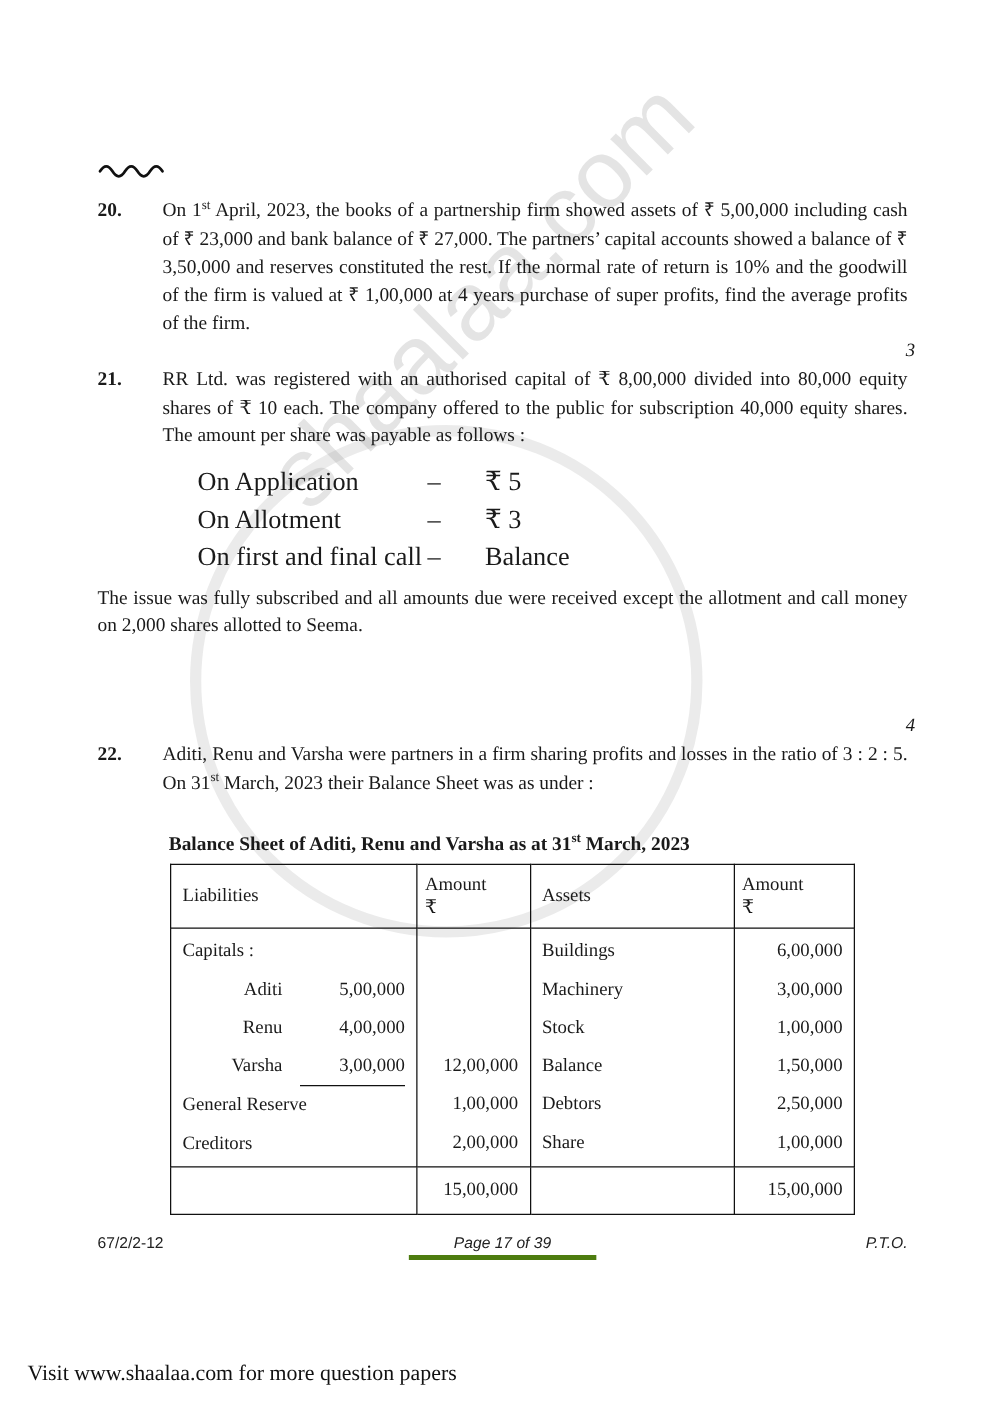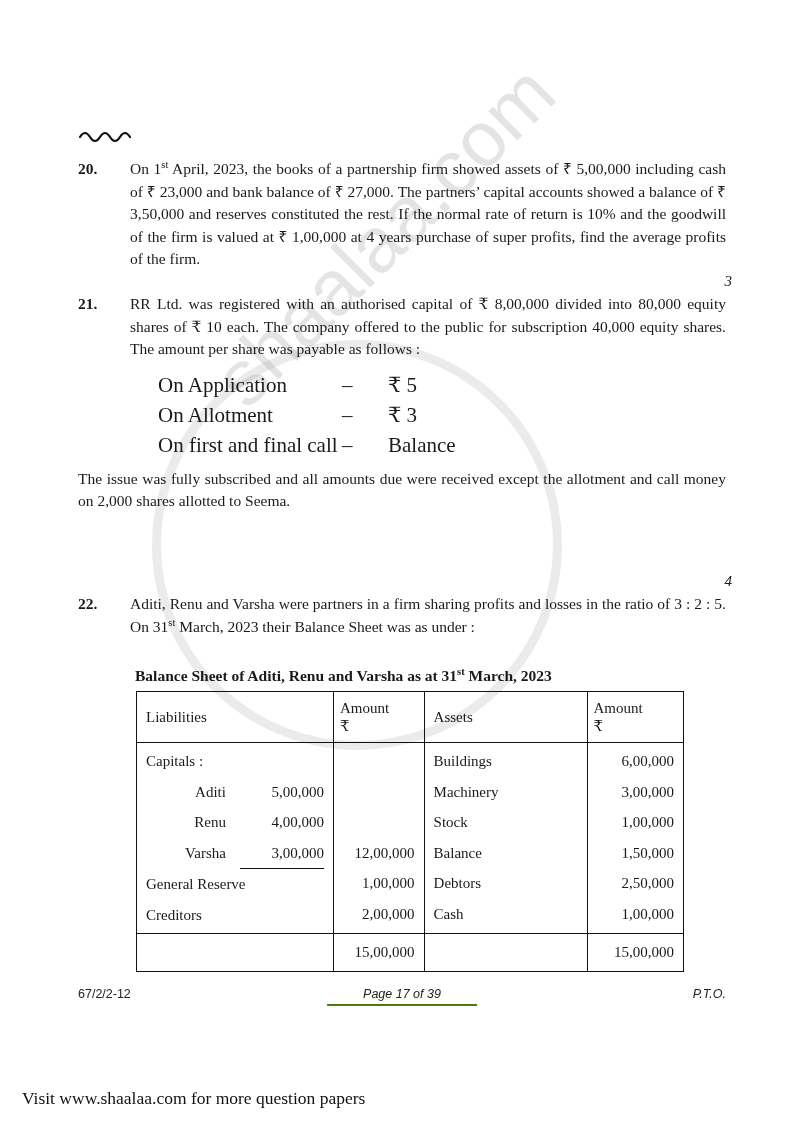--- a/index.html
+++ b/index.html
@@ -185,21 +185,21 @@
     color: #222;
   }
   .f-left { position: absolute; left: 0; top: 0; }
   .f-center {
     position: absolute;
     left: 50%;
     transform: translateX(-50%);
     top: 0;
     font-style: italic;
     padding: 0 36px 3px 36px;
-    border-bottom: 2px solid #4d7c0f;
+    border-bottom: 4px solid #4d7c0f;
   }
   .f-right { position: absolute; right: 0; top: 0; font-style: italic; }
 
   .banner {
     position: absolute;
     left: 22px;
     top: 1088px;
     font-family: Liberation Serif, serif;
     font-size: 17.5px;
     color: #111;
@@ -324,21 +324,21 @@
           </div>
         </td>
 
         <td class="col-asset">
           <div class="cell-lbl">
             <div>Buildings</div>
             <div>Machinery</div>
             <div>Stock</div>
             <div>Balance</div>
             <div>Debtors</div>
-            <div>Cash</div>
+            <div>Share</div>
           </div>
         </td>
 
         <td class="col-amt2">
           <div class="cell-amt">
             <div>6,00,000</div>
             <div>3,00,000</div>
             <div>1,00,000</div>
             <div>1,50,000</div>
             <div>2,50,000</div>

